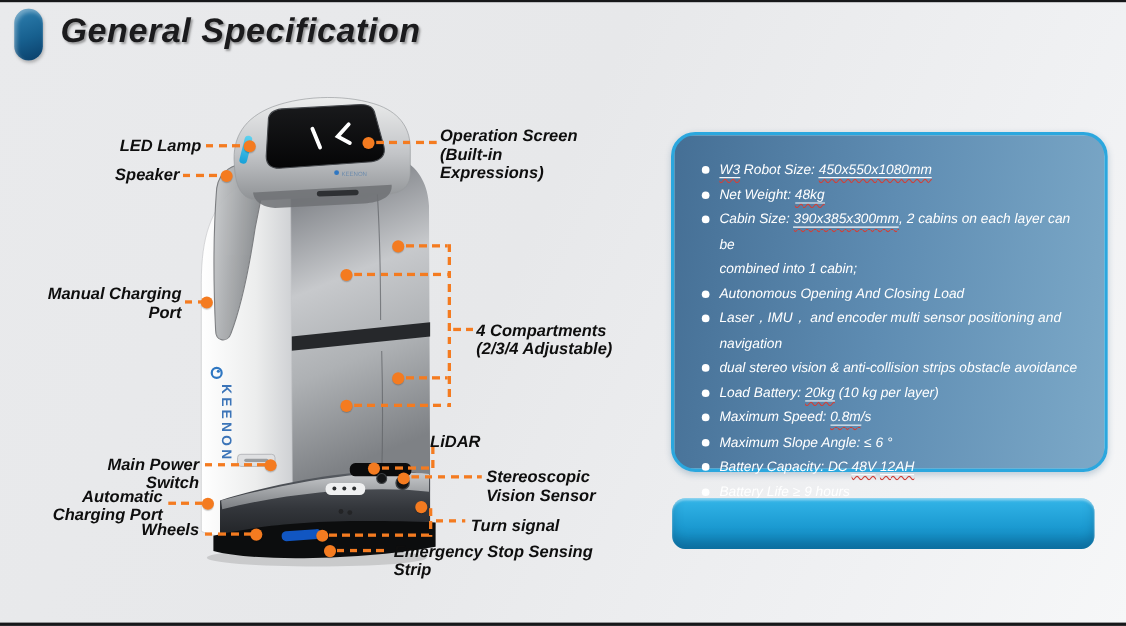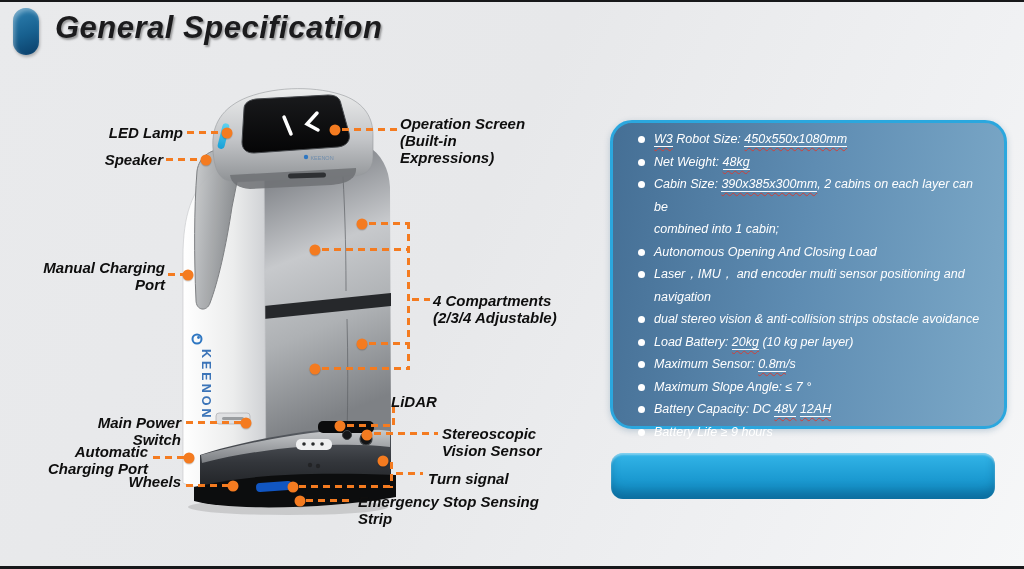--- a/index.html
+++ b/index.html
@@ -37,21 +37,21 @@
     color:#0e0e0e;white-space:pre-line;
   }
   .ra{text-align:right;}
   
   .spec-panel{
     position:absolute;left:610px;top:118px;width:397px;height:309px;box-sizing:border-box;
     border:3px solid #2ba7de;border-radius:22px;
     background:linear-gradient(97deg,#456f95 0%,#5e8cb2 48%,#7ca9c8 100%);
     box-shadow:0 2px 6px rgba(40,90,130,.25);
   }
-  .spec-list{list-style:none;margin:0;padding:5px 14px 4px 24px;}
+  .spec-list{list-style:none;margin:0;padding:20px 14px 4px 24px;}
   .spec-list li{
     position:relative;padding-left:17px;margin:0;
     font-style:italic;font-size:12.5px;line-height:22.5px;color:#ffffff;
     white-space:pre-line;
   }
   .spec-list li::before{
     content:"";position:absolute;left:1px;top:8px;width:7px;height:7px;border-radius:50%;background:#ffffff;
   }
   .spec-list .u{border-bottom:1.5px solid rgba(255,255,255,.95);}
   .spec-list .sp{text-decoration:underline wavy #d04038 1px;text-underline-offset:4px;}
@@ -223,22 +223,22 @@
     <ul class="spec-list">
         <li><span class="u sp">W3</span><span> Robot Size: </span><span class="u sp">450x550x1080mm</span></li>
         <li><span>Net Weight: </span><span class="u sp">48kg</span></li>
         <li><span>Cabin Size: </span><span class="u sp">390x385x300mm</span><span>, 2 cabins on each layer can be
 combined into 1 cabin;</span></li>
         <li><span>Autonomous Opening And Closing Load</span></li>
         <li><span>Laser，IMU， and encoder multi sensor positioning and
 navigation</span></li>
         <li><span>dual stereo vision &amp; anti-collision strips obstacle avoidance</span></li>
         <li><span>Load Battery: </span><span class="u sp">20kg</span><span> (10 kg per layer)</span></li>
-        <li><span>Maximum Sensor: </span><span class="u sp">0.8m</span><span>/s</span></li>
-        <li><span>Maximum Slope Angle: ≤ 7 °</span></li>
+        <li><span>Maximum Speed: </span><span class="u sp">0.8m</span><span>/s</span></li>
+        <li><span>Maximum Slope Angle: ≤ 6 °</span></li>
         <li><span>Battery Capacity: DC </span><span class="u sp">48V</span><span> </span><span class="u sp">12AH</span></li>
         <li><span>Battery Life ≥ 9 hours</span></li>
       </ul>
   </aside>
 
   <div class="cta-bar"></div>
 
 </div>
 
 </body></html>

